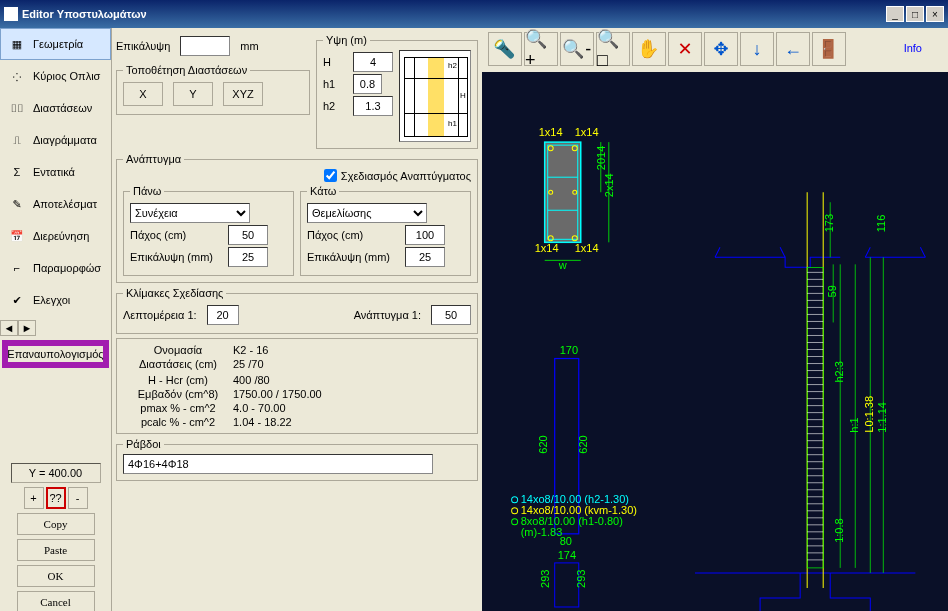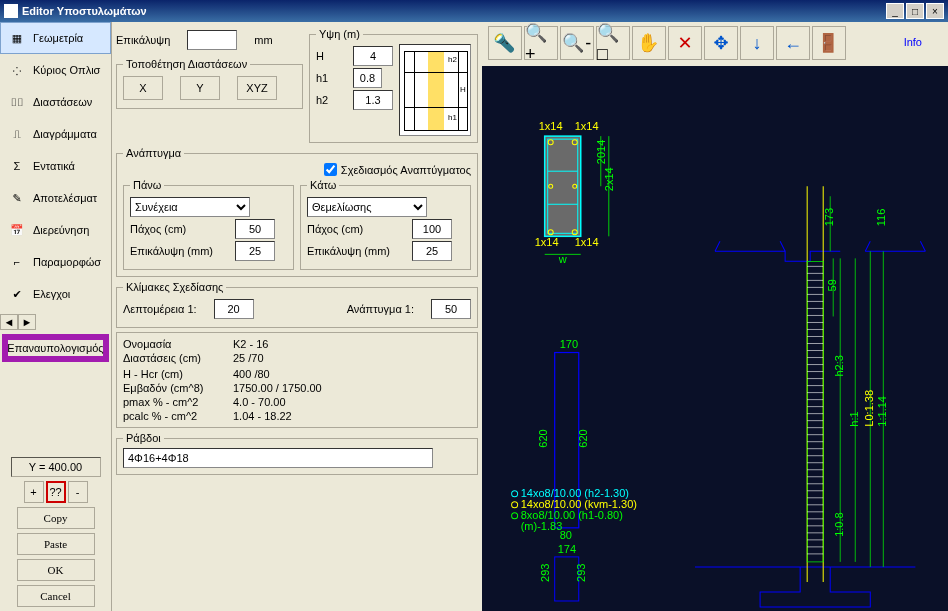--- a/index.html
+++ b/index.html
@@ -1,17 +1,17 @@
 <!DOCTYPE html>
 <html><head>
 <meta charset="utf-8">
 <style>
   *{box-sizing:border-box;margin:0;padding:0;font-family:Tahoma,Arial,sans-serif;font-size:11px;}
   body{background:#ece9d8;width:948px;height:611px;overflow:hidden;position:relative;}
-  .titlebar{background:linear-gradient(#0a246a,#3a6ea5);height:22px;display:flex;align-items:center;color:#fff;padding:5px 4px;justify-content:space-between;}
+  .titlebar{background:linear-gradient(#0a246a,#3a6ea5);height:28px;display:flex;align-items:center;color:#fff;padding:5px 4px;justify-content:space-between;}
   .titlebar .t{font-weight:bold;display:flex;align-items:center;gap:4px;}
   .titlebar .t .ticon{width:14px;height:14px;background:#fff;display:inline-block;}
   .winbtns{display:flex;gap:2px;}
   .winbtns div{width:18px;height:16px;background:#d4d0c8;border:1px solid #fff;display:flex;align-items:center;justify-content:center;font-size:10px;font-family:Arial;color:#000;}
   .main{display:flex;height:589px;}
   .sidebar{width:112px;background:#ece9d8;border-right:1px solid #aca899;display:flex;flex-direction:column;}
   .sb-item{display:flex;align-items:center;gap:4px;height:32px;padding:2px 4px;border:1px solid transparent;cursor:pointer;}
   .sb-item.active{background:#d6e8ff;border:1px solid #7da2ce;}
   .sb-item .ic{width:24px;height:24px;display:flex;align-items:center;justify-content:center;}
   .sb-scroll{display:flex;height:16px;margin-top:4px;}
@@ -19,35 +19,35 @@
   .sb-recalc{height:28px;border:6px solid #a21caf;margin:4px 2px;display:flex;align-items:center;justify-content:center;background:#ece9d8;cursor:pointer;}
   .sb-bottom{margin-top:auto;padding:4px;display:flex;flex-direction:column;gap:4px;align-items:center;}
   .ydisp{border:1px inset #aca899;background:#ece9d8;width:90px;text-align:center;padding:3px;}
   .pmrow{display:flex;gap:2px;}
   .pmrow .b{width:20px;height:22px;border:1px solid #aca899;background:#ece9d8;display:flex;align-items:center;justify-content:center;cursor:pointer;}
   .pmrow .q{border:2px solid #c00;}
   .btn{width:78px;height:22px;border:1px solid #aca899;background:#ece9d8;display:flex;align-items:center;justify-content:center;cursor:pointer;font-family:Liberation Serif, serif;}
   .center{flex:0 0 370px;padding:6px 4px;display:flex;flex-direction:column;gap:4px;overflow:hidden;}
   fieldset{border:1px solid #aca899;padding:4px 6px 6px;}
   legend{padding:0 3px;}
-  .row{display:flex;align-items:center;gap:17px;margin:2px 0;}
+  .row{display:flex;align-items:center;gap:10px;margin:2px 0;}
   input.txt{border:1px inset #888;background:#fff;padding:1px 3px;height:20px;text-align:center;}
   .sel{background:#1e55b8;color:#fff;}
   select{border:1px inset #888;background:#fff;height:20px;width:120px;}
   .dimbtn{width:40px;height:24px;border:1px solid #aca899;background:#ece9d8;cursor:pointer;}
   .topgrid{display:flex;gap:6px;}
   .heights .row label{width:20px;}
   .sectiondwg{width:72px;height:92px;background:#fff;border:1px inset #888;position:relative;}
   .sectiondwg .core{position:absolute;left:28px;top:6px;width:16px;height:80px;background:#ffe066;}
   .sectiondwg .ln{position:absolute;background:#000;}
   .twocol{display:flex;gap:6px;}
   .twocol fieldset{flex:1;}
   .chk{display:flex;align-items:center;gap:4px;}
   .infotbl{border:1px solid #aca899;padding:4px;}
-  .infotbl .r{display:flex;padding:1px 2px;}
+  .infotbl .r{display:flex;padding:1px 2px;text-align:center;}
   .infotbl .r .k{width:110px;}
   .right{flex:1;background:#0a1028;position:relative;}
   .toolbar{position:absolute;top:4px;left:6px;display:flex;gap:2px;}
   .toolbar .tb{width:34px;height:34px;background:#ece9d8;border:1px solid #aca899;display:flex;align-items:center;justify-content:center;cursor:pointer;font-size:18px;}
   .infolink{position:absolute;top:12px;right:20px;color:#00f;cursor:pointer;background:#ece9d8;padding:2px 6px;}
   .tbarbg{position:absolute;top:0;left:0;right:0;height:44px;background:#ece9d8;}
   .dwg{position:absolute;top:44px;left:0;right:0;bottom:0;}
   svg{width:100%;height:100%;}
 </style>
 </head>
@@ -212,21 +212,21 @@
               <input class="txt" style="width: 40px;" value="25">
             </div>
         </fieldset>
       </div>
     </fieldset>
 
     <fieldset>
       <legend>Κλίμακες Σχεδίασης</legend>
       <div class="row">
         <label>Λεπτομέρεια 1:</label>
-        <input class="txt" style="width: 40px; text-align: center;" value="20">
+        <input class="txt" style="width: 32px; text-align: center;" value="20">
         <span style="flex:1"></span>
         <label>Ανάπτυγμα 1:</label>
         <input class="txt" style="width: 40px;" value="50">
       </div>
     </fieldset>
 
     <div class="infotbl">
       <div class="r">
           <span class="k">Ονομασία</span>
           <span>K2 - 16</span>

